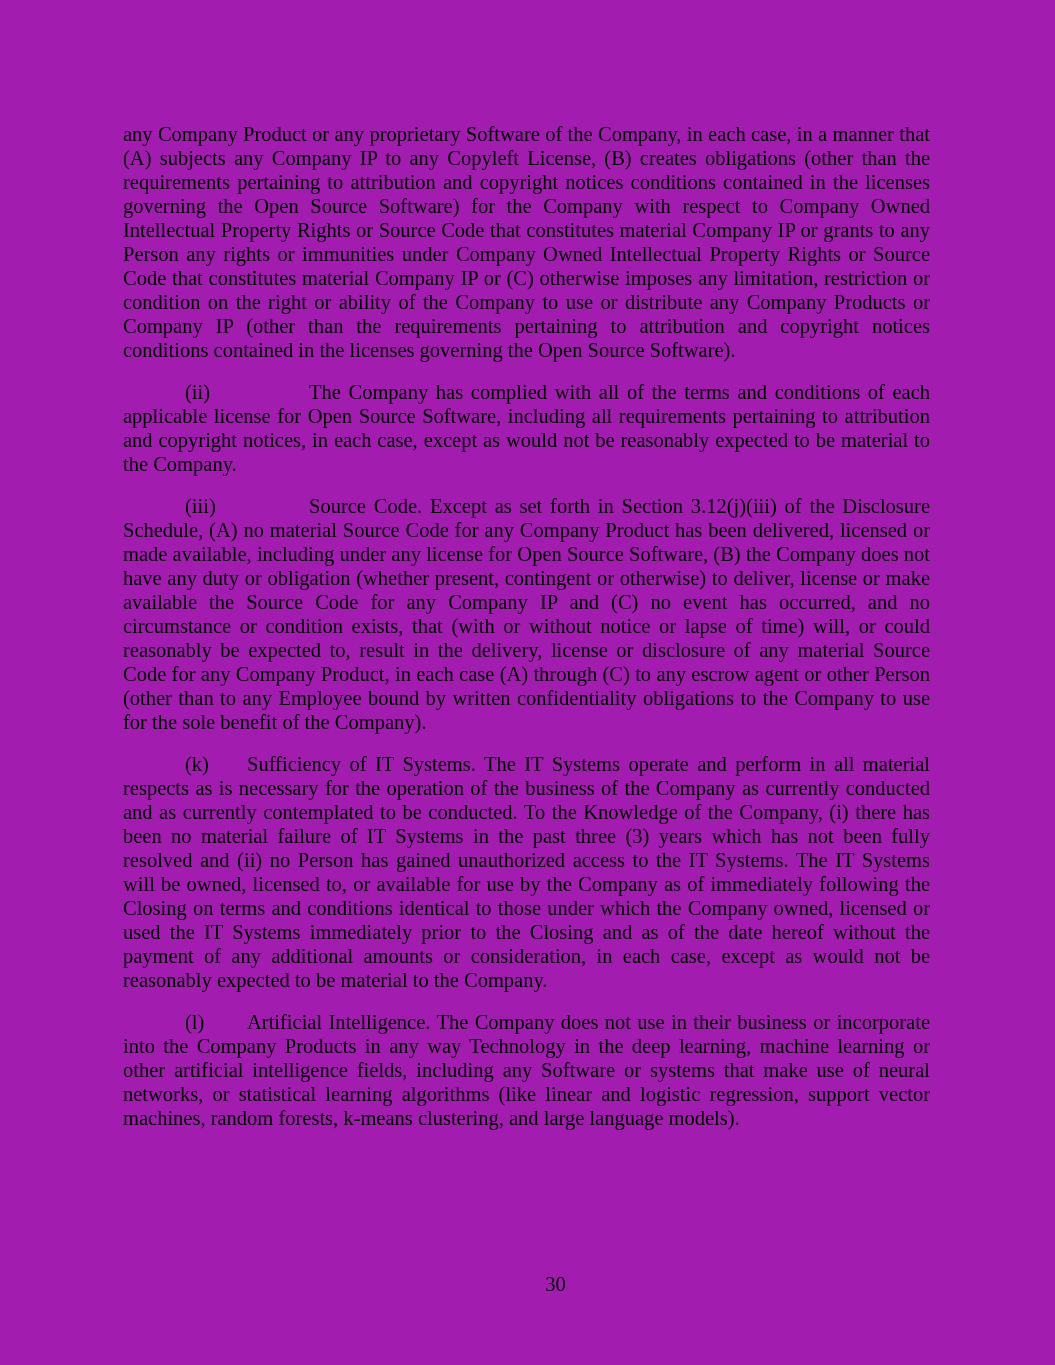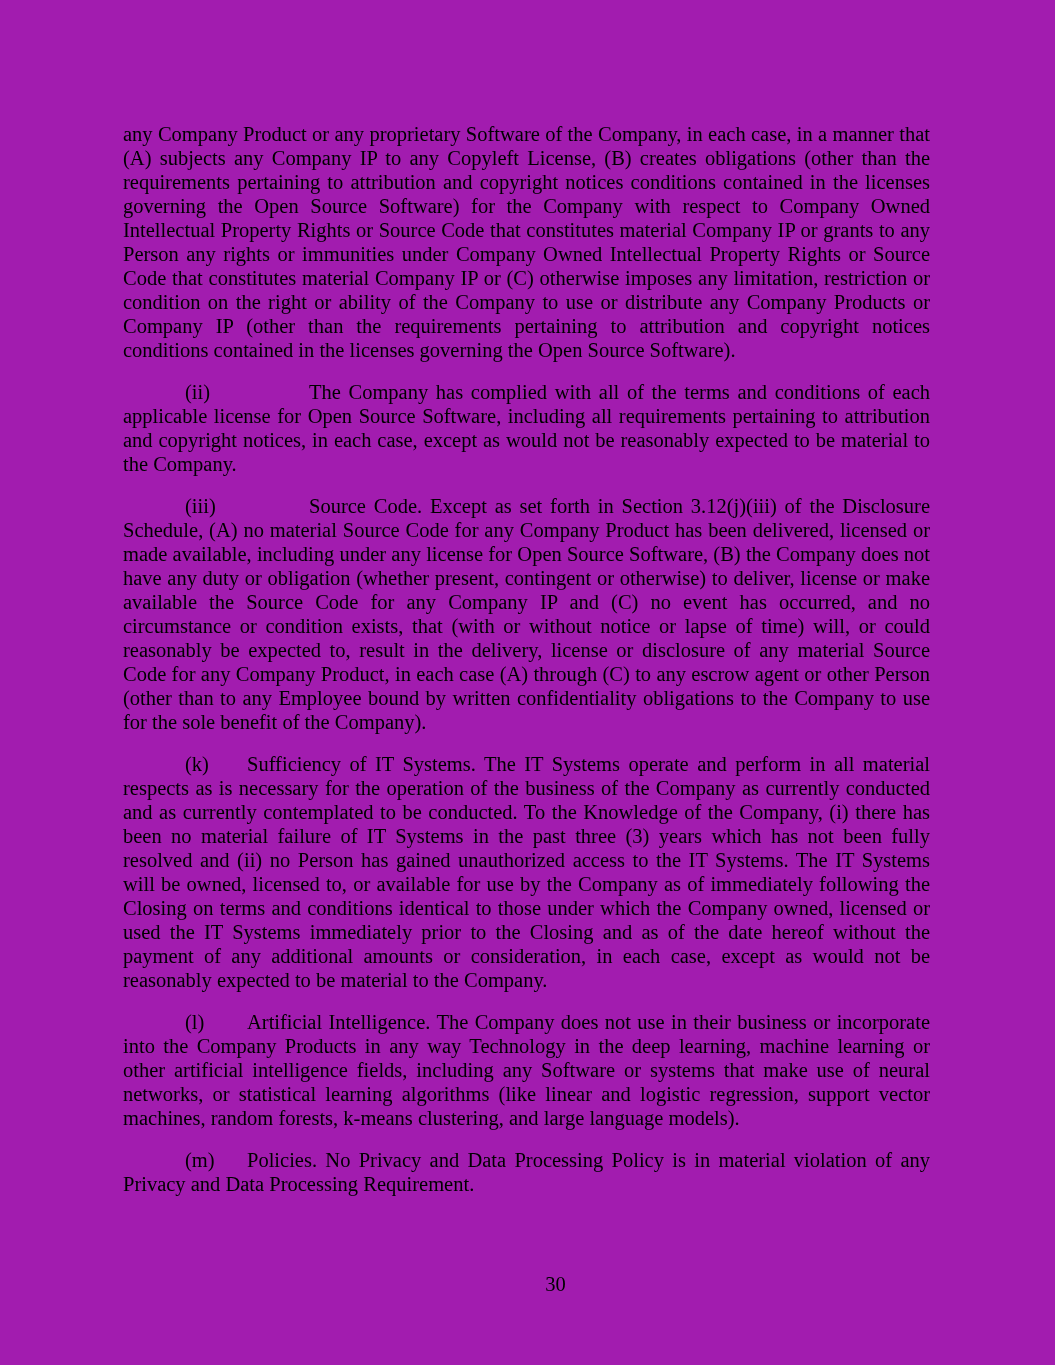--- a/index.html
+++ b/index.html
@@ -65,18 +65,17 @@
     <p class="para"><span><span class="run run-normal">any Company Product or any proprietary Software of the Company, in each case, in a manner that (A) subjects any Company IP to any Copyleft License, (B) creates obligations (other than the requirements pertaining to attribution and copyright notices conditions contained in the licenses governing the Open Source Software) for the Company with respect to Company Owned Intellectual Property Rights or Source Code that constitutes material Company IP or grants to any Person any rights or immunities under Company Owned Intellectual Property Rights or Source Code that constitutes material Company IP or (C) otherwise imposes any limitation, restriction or condition on the right or ability of the Company to use or distribute any Company Products or Company IP (other than the requirements pertaining to attribution and copyright notices conditions contained in the licenses governing the Open Source Software).</span></span></p>
 
     <p class="para indent"><span class="tab-lg">(ii)</span><span><span class="run run-normal">The Company has complied with all of the terms and conditions of each applicable license for Open Source Software, including all requirements pertaining to attribution and copyright notices, in each case, except as would not be reasonably expected to be material to the Company.</span></span></p>
 
     <p class="para indent"><span class="tab-lg">(iii)</span><span><span class="run run-italic">Source Code.</span><span class="run run-normal"> Except as set forth in </span><span class="run run-underline">Section 3.12(j)(iii)</span><span class="run run-normal"> of the Disclosure Schedule, (A) no material Source Code for any Company Product has been delivered, licensed or made available, including under any license for Open Source Software, (B) the Company does not have any duty or obligation (whether present, contingent or otherwise) to deliver, license or make available the Source Code for any Company IP and (C) no event has occurred, and no circumstance or condition exists, that (with or without notice or lapse of time) will, or could reasonably be expected to, result in the delivery, license or disclosure of any material Source Code for any Company Product, in each case (A) through (C) to any escrow agent or other Person (other than to any Employee bound by written confidentiality obligations to the Company to use for the sole benefit of the Company).</span></span></p>
 
     <p class="para indent"><span class="tab-sm">(k)</span><span><span class="run run-italic">Sufficiency of IT Systems.</span><span class="run run-normal"> The IT Systems operate and perform in all material respects as is necessary for the operation of the business of the Company as currently conducted and as currently contemplated to be conducted. To the Knowledge of the Company, (i) there has been no material failure of IT Systems in the past three (3) years which has not been fully resolved and (ii) no Person has gained unauthorized access to the IT Systems. The IT Systems will be owned, licensed to, or available for use by the Company as of immediately following the Closing on terms and conditions identical to those under which the Company owned, licensed or used the IT Systems immediately prior to the Closing and as of the date hereof without the payment of any additional amounts or consideration, in each case, except as would not be reasonably expected to be material to the Company.</span></span></p>
 
     <p class="para indent"><span class="tab-sm">(l)</span><span><span class="run run-italic">Artificial Intelligence.</span><span class="run run-normal"> The Company does not use in their business or incorporate into the Company Products in any way Technology in the deep learning, machine learning or other artificial intelligence fields, including any Software or systems that make use of neural networks, or statistical learning algorithms (like linear and logistic regression, support vector machines, random forests, k-means clustering, and large language models).</span></span></p>
 
-    <p class="para indent"><span class="tab-sm">(m)</span><span><span class="run run-italic">Policies.</span><span class="run run-normal"> No Privacy and Data Processing Policy is in material violation of any Privacy and Data Processing Requirement.</span></span></p>
 
   </div>
 
   <div class="page-number">30</div>
 </div>
 
 </body></html>

